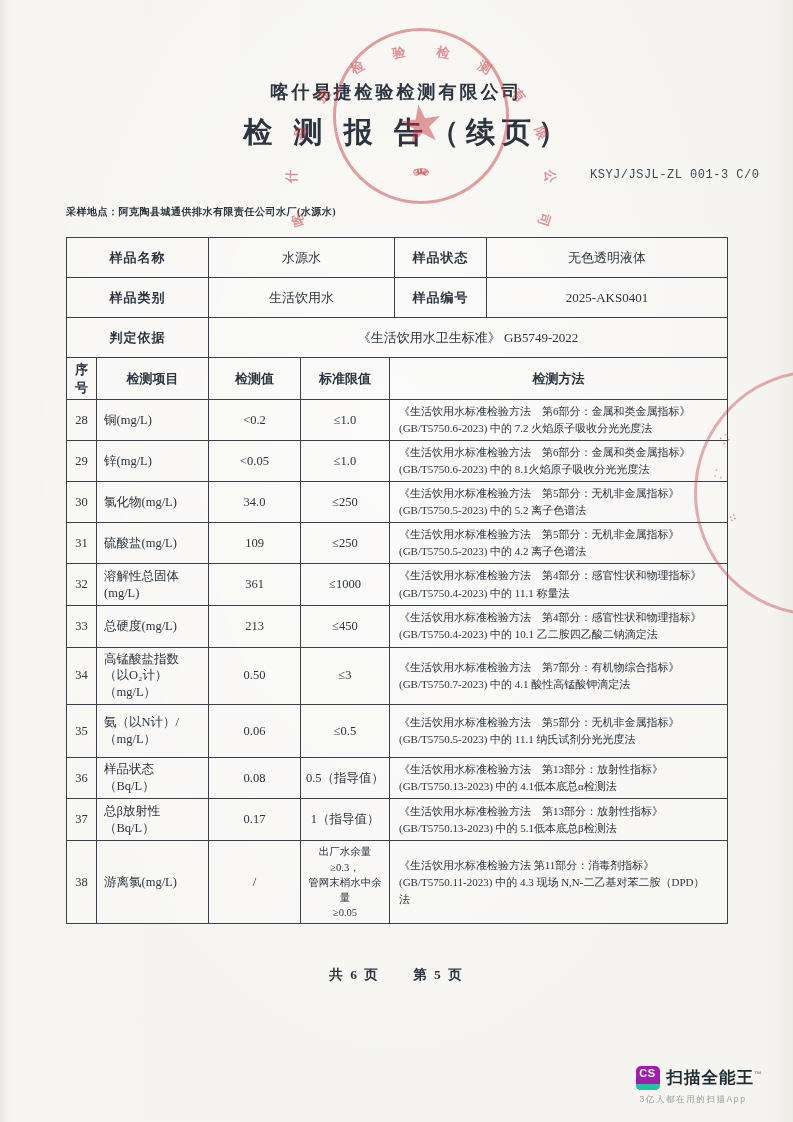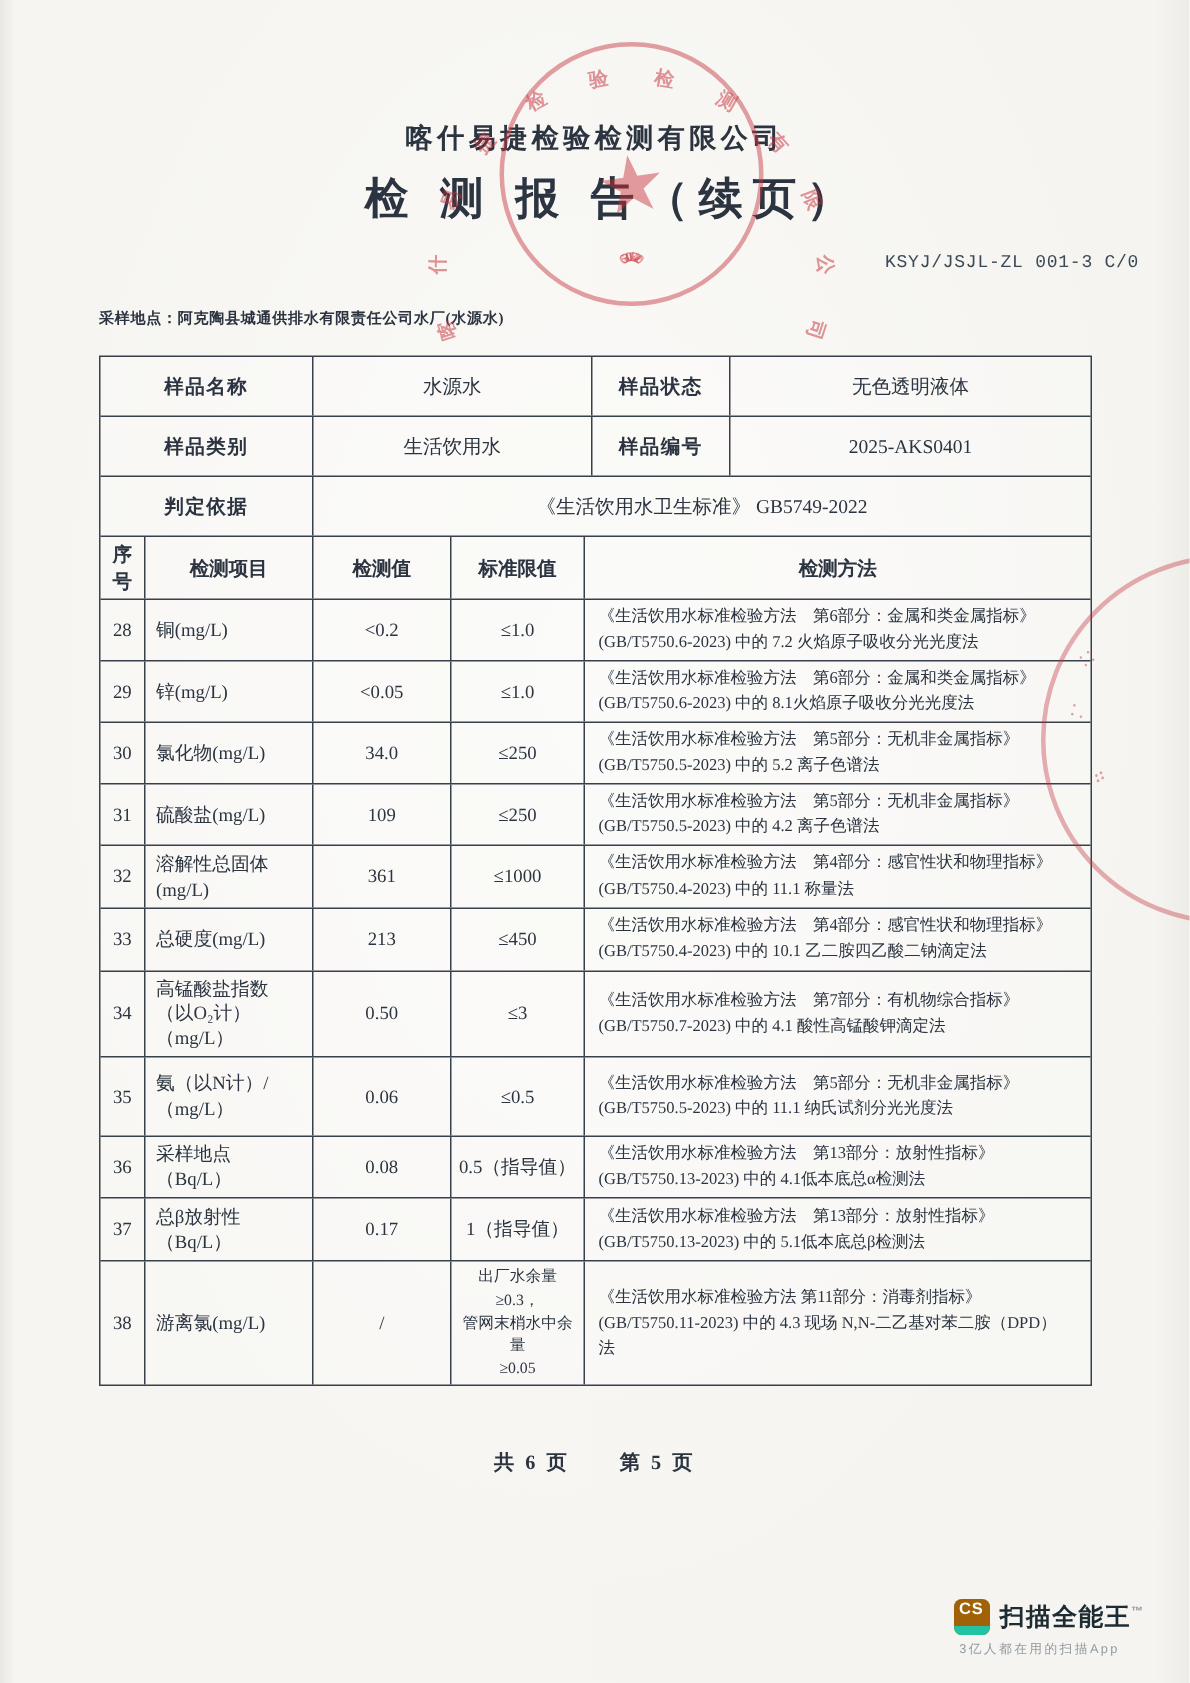--- a/index.html
+++ b/index.html
@@ -65,21 +65,21 @@
     width:14px; height:20px; font-size:13px; font-weight:700; text-align:center;
     color:rgba(198,48,58,.6); transform-origin:50% 74px; }
   .ring-serial span { font-size:9px; color:rgba(198,48,58,.55); }
   .stamp-side { left:694px; top:370px; width:246px; height:246px;
     border:3.5px solid rgba(192,48,58,.38); filter:blur(.4px); }
   .stamp-side .blot { position:absolute; font-size:14px; color:rgba(192,48,58,.45); }
 
   
   .cs-logo { position:absolute; right:30px; bottom:16px; width:140px; }
   .cs-top { display:flex; align-items:center; gap:7px; justify-content:flex-end; }
-  .cs-icon { width:24px; height:24px; border-radius:5px; background:#a16207;
+  .cs-icon { width:24px; height:24px; border-radius:5px; background:#a21caf;
     position:relative; overflow:hidden; flex:0 0 auto; }
   .cs-icon .cs-txt { position:absolute; top:1px; left:0; width:100%; text-align:center;
     color:#fff; font-family:"Liberation Sans","DejaVu Sans",sans-serif;
     font-weight:700; font-size:11px; letter-spacing:.5px; }
   .cs-icon .cs-strip { position:absolute; bottom:0; left:0; width:100%; height:6px; background:#23c2a2; }
   .cs-brand { font-family:"Liberation Sans","DejaVu Sans",sans-serif; font-weight:700;
     font-size:16.5px; color:#1d2b33; letter-spacing:1px; }
   .cs-tm { font-size:8px; vertical-align:super; color:#8a9299; }
   .cs-tagline { margin-top:4px; text-align:center; font-family:"Liberation Sans","DejaVu Sans",sans-serif;
     font-size:8.5px; color:#949ba1; letter-spacing:1.6px; }
@@ -192,21 +192,21 @@
     <div class="cell item">氨（以N计）/
 （mg/L）</div>
     <div class="cell val">0.06</div>
     <div class="cell val">≤0.5</div>
     <div class="cell method">《生活饮用水标准检验方法　第5部分：无机非金属指标》
 (GB/T5750.5-2023) 中的 11.1 纳氏试剂分光光度法</div>
   </div>
 
   <div class="row res-row h40">
     <div class="cell val">36</div>
-    <div class="cell item">采样地点（Bq/L）</div>
+    <div class="cell item">样品状态（Bq/L）</div>
     <div class="cell val">0.08</div>
     <div class="cell val">0.5（指导值）</div>
     <div class="cell method">《生活饮用水标准检验方法　第13部分：放射性指标》
 (GB/T5750.13-2023) 中的 4.1低本底总α检测法</div>
   </div>
 
   <div class="row res-row h42">
     <div class="cell val">37</div>
     <div class="cell item">总β放射性（Bq/L）</div>
     <div class="cell val">0.17</div>

